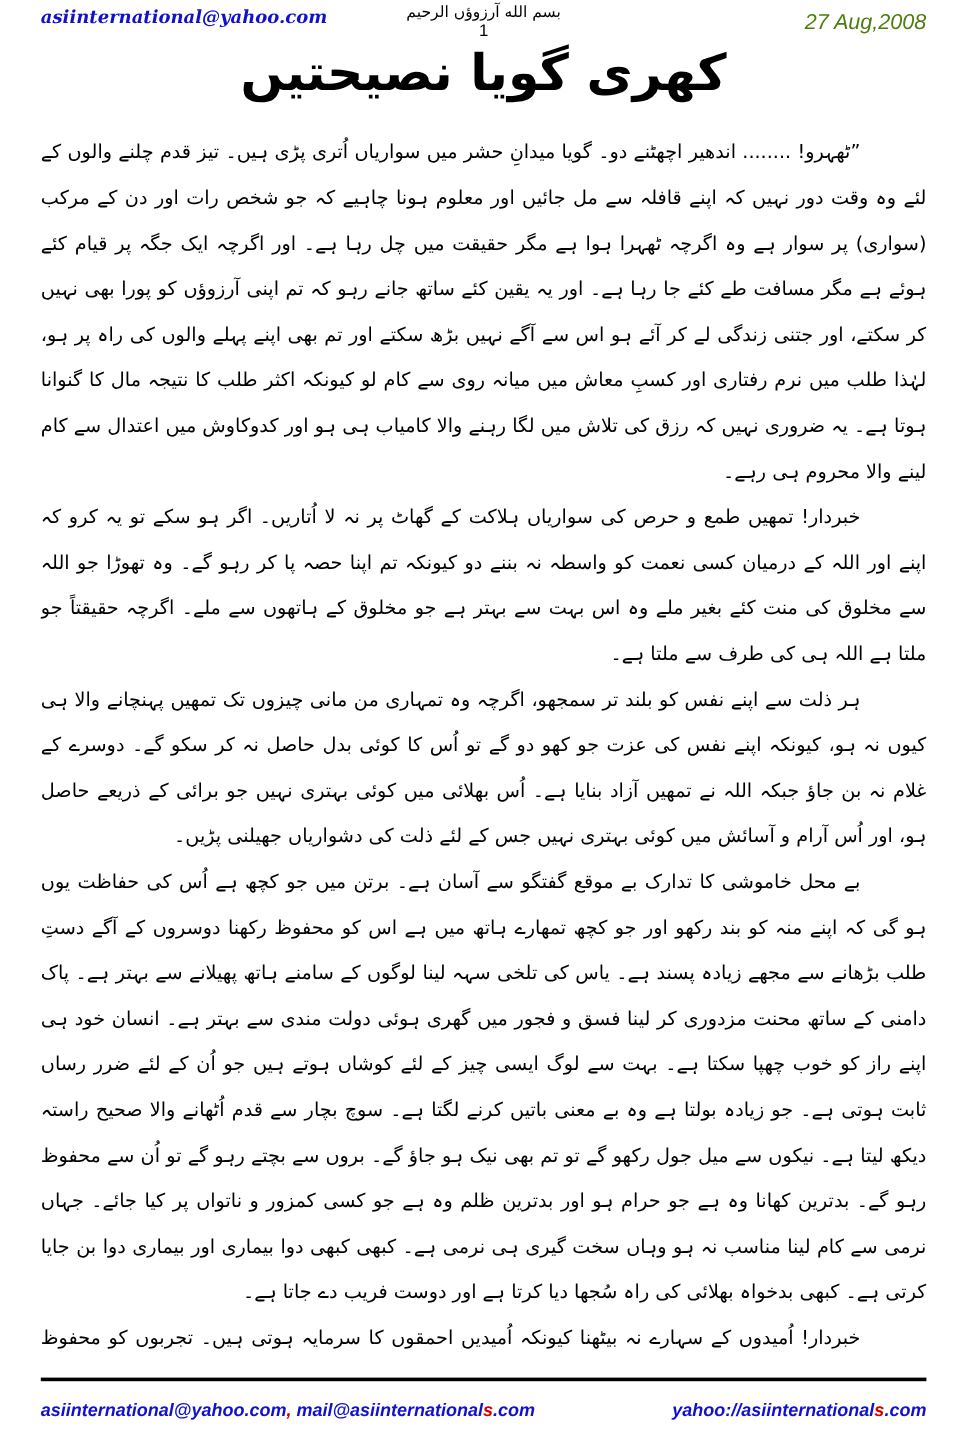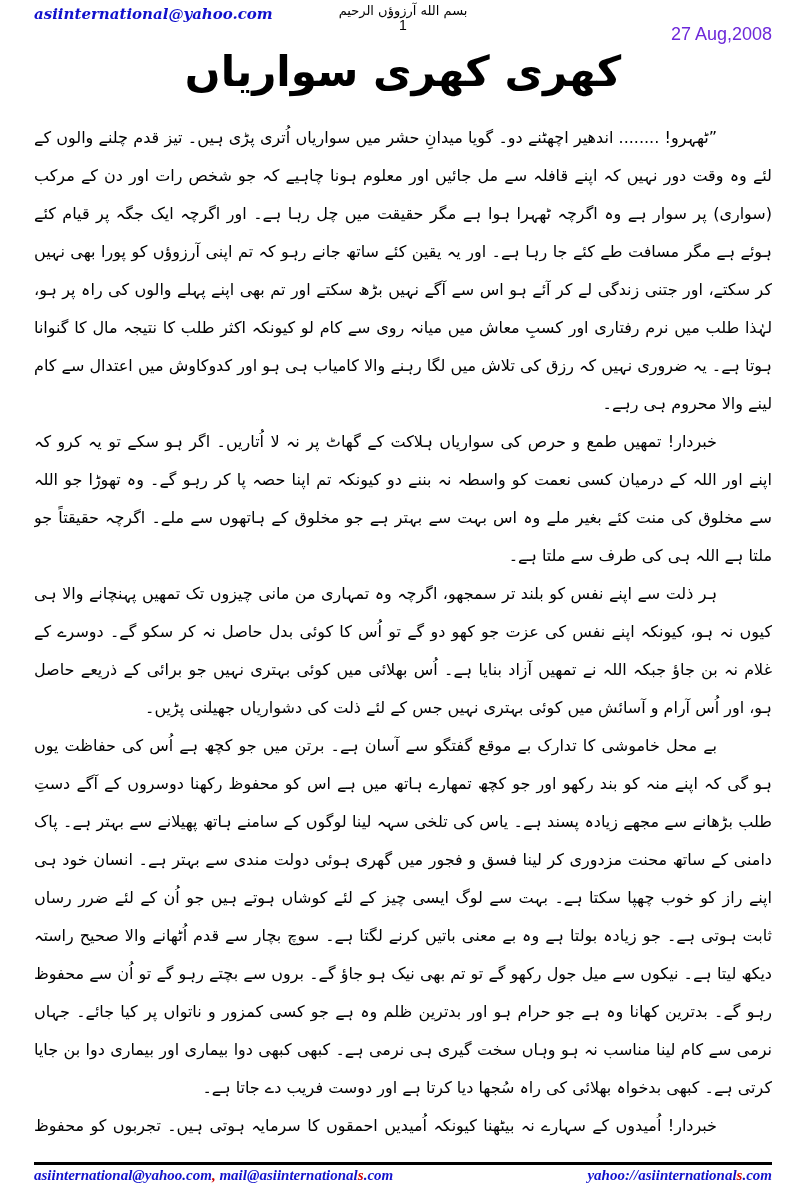--- a/index.html
+++ b/index.html
@@ -15,44 +15,44 @@
   .header-email{
     color:#1111cc;font-family:"DejaVu Serif",serif;
     font-style:italic;font-weight:bold;font-size:15px;
     text-decoration:none;white-space:nowrap;
   }
   .header-center{flex:1;text-align:center;line-height:1.1;}
   .bismillah{font-size:13px;direction:rtl;}
   .page-num{font-size:14px;font-family:"Liberation Sans",sans-serif;}
   .header-right{width:260px;text-align:right;}
   .header-date{
-    display:inline-block;margin-top:20px;
-    font-family:"Liberation Sans",sans-serif;font-size:18px;color:#6d28d9;
+    display:inline-block;margin-top:4px;
+    font-family:"Liberation Sans",sans-serif;font-size:18px;color:#4d7c0f;font-style:italic;
   }
   
   .doc-title{
     text-align:center;direction:rtl;
     font-size:42px;font-weight:bold;
     font-family:"DejaVu Sans",sans-serif;
     margin:2px 0 10px 0;min-height:62px;
     letter-spacing:1px;
   }
   
   .body-text{
     direction:rtl;text-align:justify;
     font-size:16px;line-height:38px;
     margin-top:4px;height:1032px;overflow:hidden;
   }
   .body-text p{margin:0;text-indent:55px;}
   
   .footer{
     position:absolute;left:34px;right:28px;bottom:16px;
-    border-top:3px solid #000;padding-top:2px;
+    border-top:3px solid #000;padding-top:16px;
     display:flex;justify-content:space-between;align-items:baseline;
-    font-family:Liberation Serif, serif;font-style:italic;font-weight:bold;font-size:15px;
+    font-family:Liberation Sans, sans-serif;font-style:italic;font-weight:bold;font-size:15px;
     white-space:nowrap;
   }
   .blue{color:#1111cc;text-decoration:none;}
   .red{color:#cc0000;}
 </style>
 </head>
 <body>
 
 <div class="page">
 
@@ -62,21 +62,21 @@
     </div>
     <div class="header-center">
       <div class="bismillah">بسم الله آرزوؤں الرحيم</div>
       <div class="page-num">1</div>
     </div>
     <div class="header-right">
       <span class="header-date">27 Aug,2008</span>
     </div>
   </div>
 
-  <div class="doc-title">کھری کھری سواریاں</div>
+  <div class="doc-title">کھری گویا نصیحتیں</div>
 
   <div class="body-text">
     <p>”ٹھہرو! ........ اندھیر اچھٹنے دو۔ گویا میدانِ حشر میں سواریاں اُتری پڑی ہیں۔ تیز قدم چلنے والوں کے لئے وہ وقت دور نہیں کہ اپنے قافلہ سے مل جائیں اور معلوم ہونا چاہیے کہ جو شخص رات اور دن کے مرکب (سواری) پر سوار ہے وہ اگرچہ ٹھہرا ہوا ہے مگر حقیقت میں چل رہا ہے۔ اور اگرچہ ایک جگہ پر قیام کئے ہوئے ہے مگر مسافت طے کئے جا رہا ہے۔ اور یہ یقین کئے ساتھ جانے رہو کہ تم اپنی آرزوؤں کو پورا بھی نہیں کر سکتے، اور جتنی زندگی لے کر آئے ہو اس سے آگے نہیں بڑھ سکتے اور تم بھی اپنے پہلے والوں کی راہ پر ہو، لہٰذا طلب میں نرم رفتاری اور کسبِ معاش میں میانہ روی سے کام لو کیونکہ اکثر طلب کا نتیجہ مال کا گنوانا ہوتا ہے۔ یہ ضروری نہیں کہ رزق کی تلاش میں لگا رہنے والا کامیاب ہی ہو اور کدوکاوش میں اعتدال سے کام لینے والا محروم ہی رہے۔</p>
     <p>خبردار! تمھیں طمع و حرص کی سواریاں ہلاکت کے گھاٹ پر نہ لا اُتاریں۔ اگر ہو سکے تو یہ کرو کہ اپنے اور اللہ کے درمیان کسی نعمت کو واسطہ نہ بننے دو کیونکہ تم اپنا حصہ پا کر رہو گے۔ وہ تھوڑا جو اللہ سے مخلوق کی منت کئے بغیر ملے وہ اس بہت سے بہتر ہے جو مخلوق کے ہاتھوں سے ملے۔ اگرچہ حقیقتاً جو ملتا ہے اللہ ہی کی طرف سے ملتا ہے۔</p>
     <p>ہر ذلت سے اپنے نفس کو بلند تر سمجھو، اگرچہ وہ تمہاری من مانی چیزوں تک تمھیں پہنچانے والا ہی کیوں نہ ہو، کیونکہ اپنے نفس کی عزت جو کھو دو گے تو اُس کا کوئی بدل حاصل نہ کر سکو گے۔ دوسرے کے غلام نہ بن جاؤ جبکہ اللہ نے تمھیں آزاد بنایا ہے۔ اُس بھلائی میں کوئی بہتری نہیں جو برائی کے ذریعے حاصل ہو، اور اُس آرام و آسائش میں کوئی بہتری نہیں جس کے لئے ذلت کی دشواریاں جھیلنی پڑیں۔</p>
     <p>بے محل خاموشی کا تدارک بے موقع گفتگو سے آسان ہے۔ برتن میں جو کچھ ہے اُس کی حفاظت یوں ہو گی کہ اپنے منہ کو بند رکھو اور جو کچھ تمھارے ہاتھ میں ہے اس کو محفوظ رکھنا دوسروں کے آگے دستِ طلب بڑھانے سے مجھے زیادہ پسند ہے۔ یاس کی تلخی سہہ لینا لوگوں کے سامنے ہاتھ پھیلانے سے بہتر ہے۔ پاک دامنی کے ساتھ محنت مزدوری کر لینا فسق و فجور میں گھری ہوئی دولت مندی سے بہتر ہے۔ انسان خود ہی اپنے راز کو خوب چھپا سکتا ہے۔ بہت سے لوگ ایسی چیز کے لئے کوشاں ہوتے ہیں جو اُن کے لئے ضرر رساں ثابت ہوتی ہے۔ جو زیادہ بولتا ہے وہ بے معنی باتیں کرنے لگتا ہے۔ سوچ بچار سے قدم اُٹھانے والا صحیح راستہ دیکھ لیتا ہے۔ نیکوں سے میل جول رکھو گے تو تم بھی نیک ہو جاؤ گے۔ بروں سے بچتے رہو گے تو اُن سے محفوظ رہو گے۔ بدترین کھانا وہ ہے جو حرام ہو اور بدترین ظلم وہ ہے جو کسی کمزور و ناتواں پر کیا جائے۔ جہاں نرمی سے کام لینا مناسب نہ ہو وہاں سخت گیری ہی نرمی ہے۔ کبھی کبھی دوا بیماری اور بیماری دوا بن جایا کرتی ہے۔ کبھی بدخواہ بھلائی کی راہ سُجھا دیا کرتا ہے اور دوست فریب دے جاتا ہے۔</p>
     <p>خبردار! اُمیدوں کے سہارے نہ بیٹھنا کیونکہ اُمیدیں احمقوں کا سرمایہ ہوتی ہیں۔ تجربوں کو محفوظ رکھنا عقلمندی ہے۔ بہترین تجربہ وہ ہے جو نصیحت دے۔ فرصت کا موقع غنیمت جانو قبل اس کے کہ وہ رنج و اندوہ کا سبب بن جائے۔ ہر طلب و سعی کرنے والا مقصد کو پا نہیں کرتا اور ہر جانے والا پلٹ کر نہیں آیا کرتا۔ توشہ کا کھو دینا اور عاقبت کا بگاڑ لینا بربادی و تباہ کاری ہے۔ ہر چیز کا ایک نتیجہ و ثمرہ ہوا کرتا ہے۔ جو تمھارے مقدر میں ہے وہ تم تک پہنچ کر رہے گا۔ تاجر اپنے کو خطروں میں ڈالا ہی کرتا ہے۔ کبھی تھوڑا مال کثیر مال سے زیادہ بابرکت ثابت ہوتا ہے۔ پست طینت (گھٹیا ذہنیت) مددگار میں کوئی بھلائی نہیں اور نہ بدگمان دوست میں۔ جب تک زمانہ کی سواری تمھارے قابو میں ہے اس سے نباہ کرتے رہو۔ زیادہ کی اُمید میں اپنے آپ کو خطروں نہ ڈالو۔</p>
   </div>
 
 </div>

